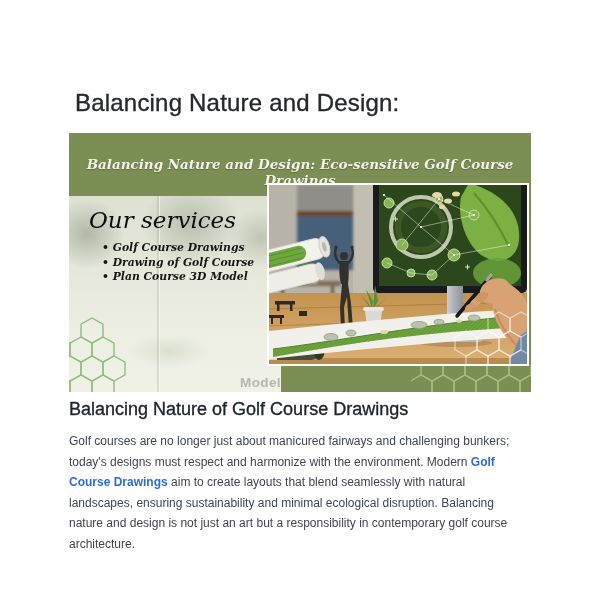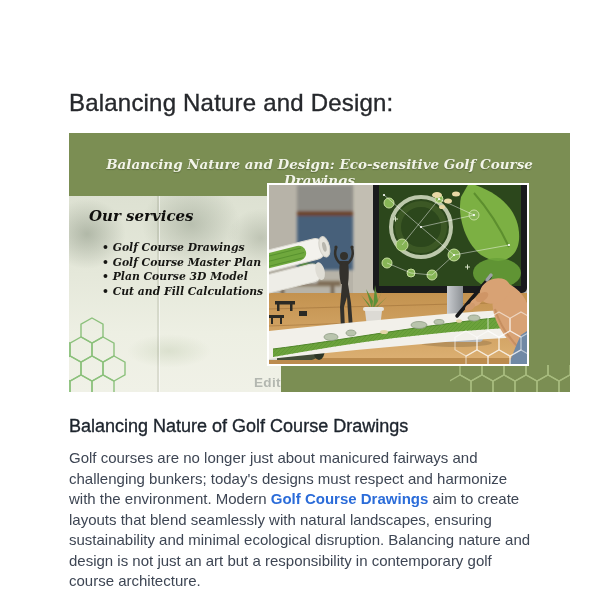--- a/index.html
+++ b/index.html
@@ -2,49 +2,49 @@
 <html><head>
 <meta charset="utf-8">
 <style>
   * { margin:0; padding:0; box-sizing:border-box; }
   html,body { width:600px; height:600px; overflow:hidden; background:#ffffff;
               font-family:"Liberation Sans", sans-serif; }
   .content { width:462px; margin:0 69px; }
 
   
   h1.page-title { margin-top:84px; font-size:24px; line-height:38px; font-weight:500;
-                  color:#26282c; letter-spacing:.2px; -webkit-text-stroke:.35px #26282c; }
+                  color:#26282c; letter-spacing:.2px;margin-left:6px; -webkit-text-stroke:.35px #26282c; }
   h1.page-title span { display:block; }
-  h2.section-heading { margin-top:21px; font-size:18px; line-height:26px; font-weight:500;
+  h2.section-heading { margin-top:4px; font-size:18px; line-height:26px; font-weight:500;
                        color:#1d242d; -webkit-text-stroke:.35px #1d242d; }
-  p.body-text { margin-top:9px; font-size:15px; line-height:20.5px; color:#3e4654; }
+  p.body-text { margin-top:9px; font-size:12px; line-height:20.5px; color:#3e4654; }
   a.inline-link { color:#2b6cd9; font-weight:700; text-decoration:none; }
 
   
-  .hero { position:relative; margin-top:11px; width:501px; height:259px;
+  .hero { position:relative; margin-top:11px; width:462px; height:259px;
           background:#7b8e53; overflow:hidden; }
   .banner-title { position:absolute; top:0; left:0; right:0; padding-top:23px;
                   text-align:center; font-family:"DejaVu Serif", serif;
                   font-style:italic; font-weight:600; font-size:13.5px;
                   color:#f2f4e8; text-shadow:0 1px 1px rgba(30,40,15,.35); }
 
   
   .services-panel { position:absolute; left:0; top:63px; bottom:0; width:212px;
                     overflow:hidden;
                     background:
                       radial-gradient(55px 50px at 18px 38px, rgba(138,148,130,.55), rgba(138,148,130,0) 70%),
                       radial-gradient(70px 60px at 122px 28px, rgba(146,156,138,.5), rgba(146,156,138,0) 70%),
                       radial-gradient(48px 42px at 192px 42px, rgba(150,158,140,.45), rgba(150,158,140,0) 70%),
                       radial-gradient(60px 24px at 100px 155px, rgba(196,206,180,.45), rgba(196,206,180,0) 70%),
                       linear-gradient(#dde1d2 0%, #e5e8da 40%, #edefe3 70%, #f0f1e7 100%); }
   .panel-seam { position:absolute; top:0; bottom:0; left:88px; width:2px;
                 background:rgba(120,130,108,.18); box-shadow:1px 0 0 rgba(255,255,255,.5); }
   .services-title { position:absolute; left:20px; top:11px;
-                    font-family:"DejaVu Serif", serif; font-style:italic; font-weight:700;
-                    font-size:15px; color:#0e0e0c; }
+                    font-family:"DejaVu Serif", serif; font-style:italic; font-weight:400;
+                    font-size:23px; color:#0e0e0c; }
   ul.services-list { position:absolute; left:33px; top:45px; list-style:none; }
   ul.services-list li { font-family:"DejaVu Serif", serif; font-style:italic; font-weight:700;
                         font-size:10.8px; line-height:14.6px; color:#161613; white-space:nowrap; }
   ul.services-list li::before { content:"• "; font-style:normal; }
 
   .hex-left { position:absolute; left:-10px; bottom:-8px; }
   .hex-right { position:absolute; right:0; bottom:0; }
   .watermark { position:absolute; right:0; bottom:2px; font-size:13.5px; font-weight:700;
                color:#b3b7b0; letter-spacing:.4px; }
 
@@ -70,40 +70,39 @@
 
   <div class="hero">
 
     <div class="banner-title">Balancing Nature and Design: Eco-sensitive Golf Course Drawings</div>
 
     <div class="services-panel">
       <div class="panel-seam"></div>
       <div class="services-title">Our services</div>
       <ul class="services-list">
         <li>Golf Course Drawings</li>
-        <li>Golf Course Master Plan</li>
+        <li>Drawing of Golf Course</li>
         <li>Plan Course 3D Model</li>
-        <li>Cut and Fill Calculations</li>
       </ul>
 
       <svg class="hex-left" width="130" height="84">
         <g stroke="#8cc17c" stroke-width="1.4">
           <use href="#hexo" x="-11" y="21"></use>
             <use href="#hexo" x="11" y="21"></use>
             <use href="#hexo" x="33" y="21"></use>
           <use href="#hexo" x="0" y="40"></use>
             <use href="#hexo" x="22" y="40"></use>
             <use href="#hexo" x="44" y="40"></use>
           <use href="#hexo" x="11" y="59"></use>
             <use href="#hexo" x="-11" y="59"></use>
             <use href="#hexo" x="33" y="59"></use>
           <use href="#hexo" x="22" y="2"></use>
         </g>
       </svg>
-      <div class="watermark">Edit</div>
+      <div class="watermark">Model</div>
     </div>
 
     <svg class="hex-right" width="120" height="27">
       <g stroke="#a7bb7e" stroke-width="1.4">
         <use href="#hexo" x="10" y="-9"></use>
           <use href="#hexo" x="32" y="-9"></use>
           <use href="#hexo" x="54" y="-9"></use>
         <use href="#hexo" x="76" y="-9"></use>
           <use href="#hexo" x="98" y="-9"></use>
         <use href="#hexo" x="-1" y="10"></use>

